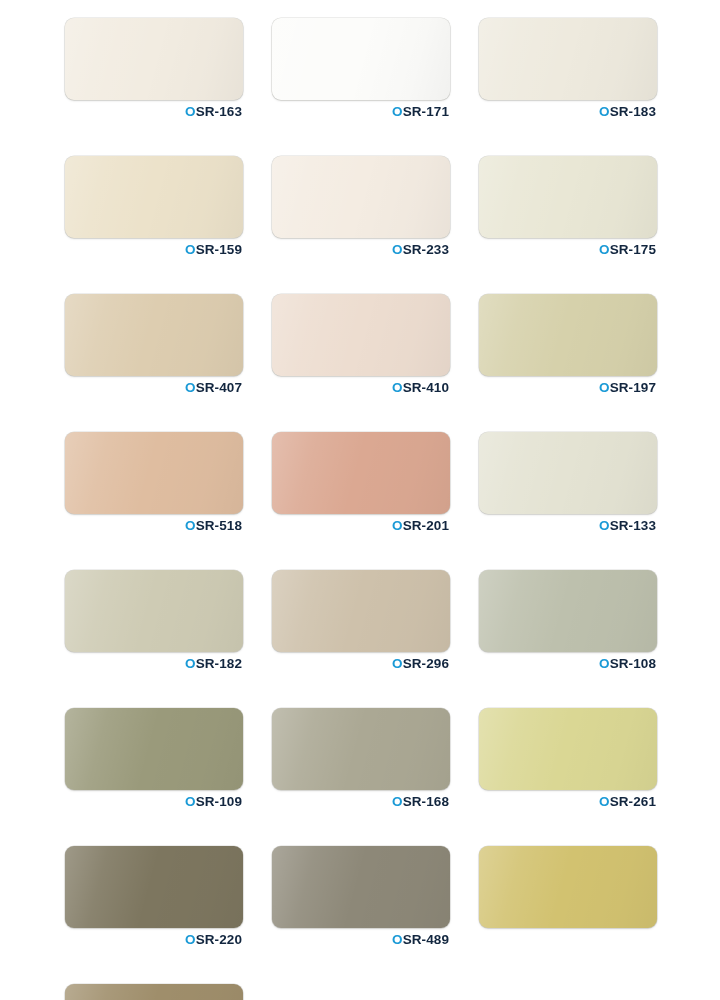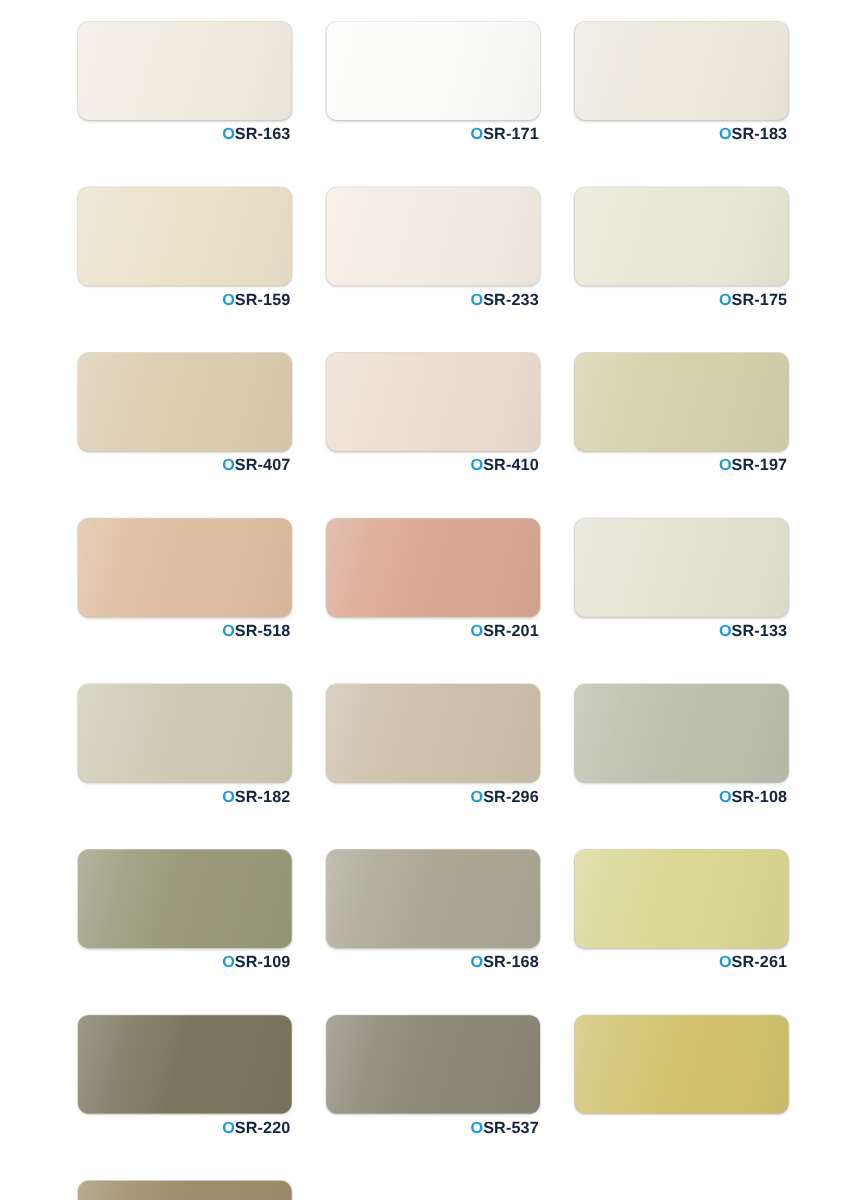--- a/index.html
+++ b/index.html
@@ -163,21 +163,21 @@
       <div class="swatch-cell">
         <div class="swatch-chip" style="background: rgb(218, 215, 148);"></div>
         <div class="swatch-label"><span class="label-ring">O</span><span class="label-code">SR-261</span></div>
       </div>
       <div class="swatch-cell">
         <div class="swatch-chip" style="background: rgb(125, 118, 95);"></div>
         <div class="swatch-label"><span class="label-ring">O</span><span class="label-code">SR-220</span></div>
       </div>
       <div class="swatch-cell">
         <div class="swatch-chip" style="background: rgb(141, 136, 120);"></div>
-        <div class="swatch-label"><span class="label-ring">O</span><span class="label-code">SR-537</span></div>
+        <div class="swatch-label"><span class="label-ring">O</span><span class="label-code">SR-489</span></div>
       </div>
       <div class="swatch-cell">
         <div class="swatch-chip" style="background: rgb(210, 194, 112);"></div>
       </div>
       <div class="swatch-cell">
         <div class="swatch-chip" style="background: rgb(159, 142, 107);"></div>
       </div>
     </div>
 </div>
 

